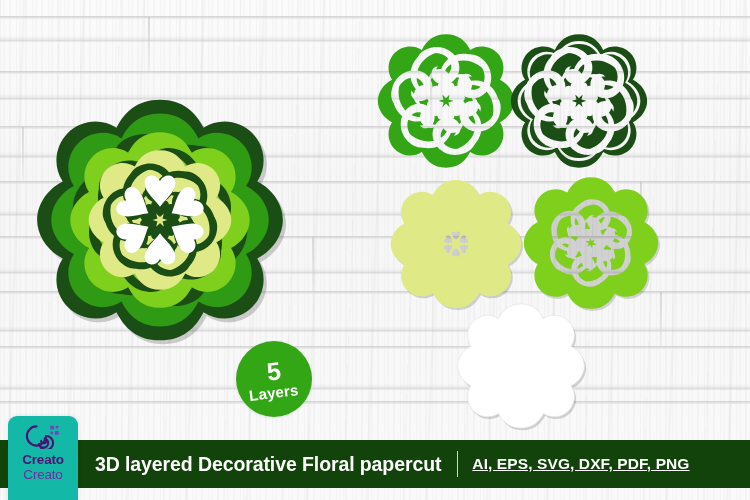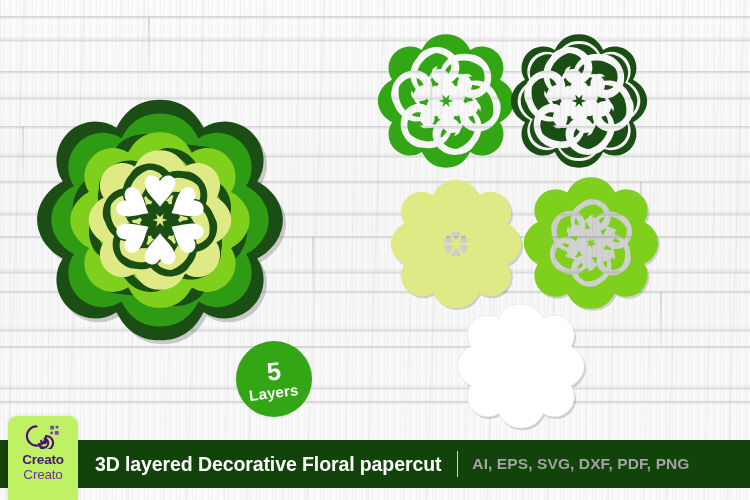--- a/index.html
+++ b/index.html
@@ -74,27 +74,27 @@
     background:#12430a;display:flex;align-items:center;
   }
   .banner-title{
     color:#ffffff;font-size:19.5px;font-weight:bold;letter-spacing:-.1px;
     margin-left:95px;white-space:nowrap;
   }
   .banner-sep{
     width:1px;height:26px;background:#cfd8cc;margin:0 14px 0 16px;flex:0 0 auto;
   }
   .banner-formats{
-    color:#a3a3a3;font-size:15.5px;font-weight:bold;letter-spacing:.1px;white-space:nowrap;
+    color:#ffffff;font-size:15.5px;font-weight:bold;letter-spacing:.1px;white-space:nowrap;text-decoration:underline;
   }
 
   
   .logo-card{
     position:absolute;left:8px;top:416px;width:70px;height:84px;
-    background:#bef264;border-radius:9px 9px 0 0;
+    background:#14b8a6;border-radius:9px 9px 0 0;
     display:flex;flex-direction:column;align-items:center;
     box-shadow:0 0 4px rgba(0,0,0,.10);
     overflow:hidden;
   }
   .logo-mark{margin-top:7px;width:40px;height:26px;}
   .logo-l1{
     color:#4a1273;font-weight:bold;font-size:13.5px;line-height:14px;margin-top:4px;letter-spacing:-.2px;
   }
   .logo-l2{
     color:#6b2f9e;font-size:13.5px;line-height:15px;letter-spacing:-.2px;

